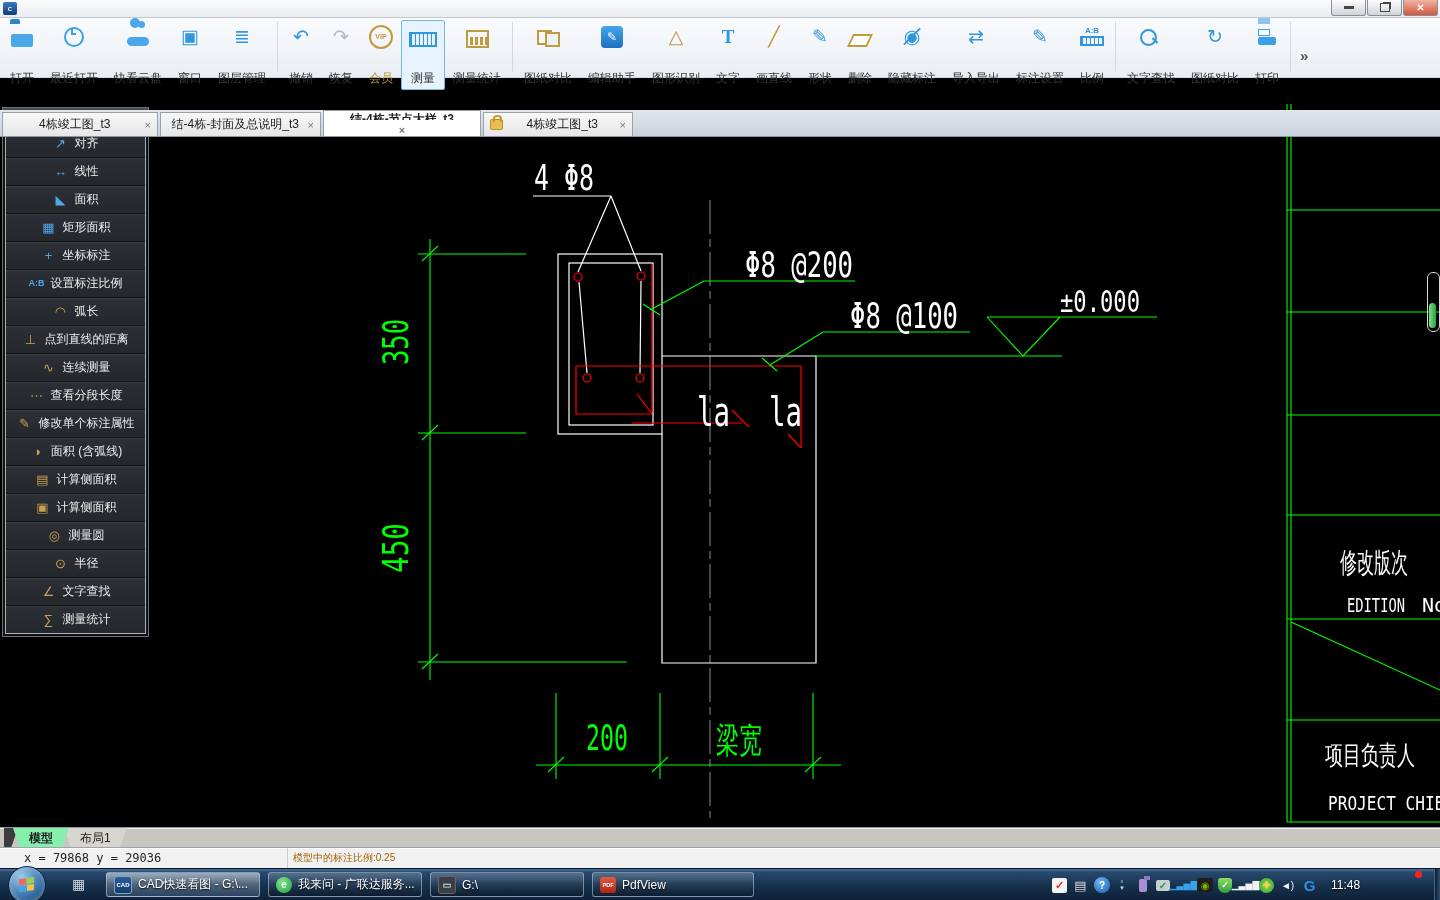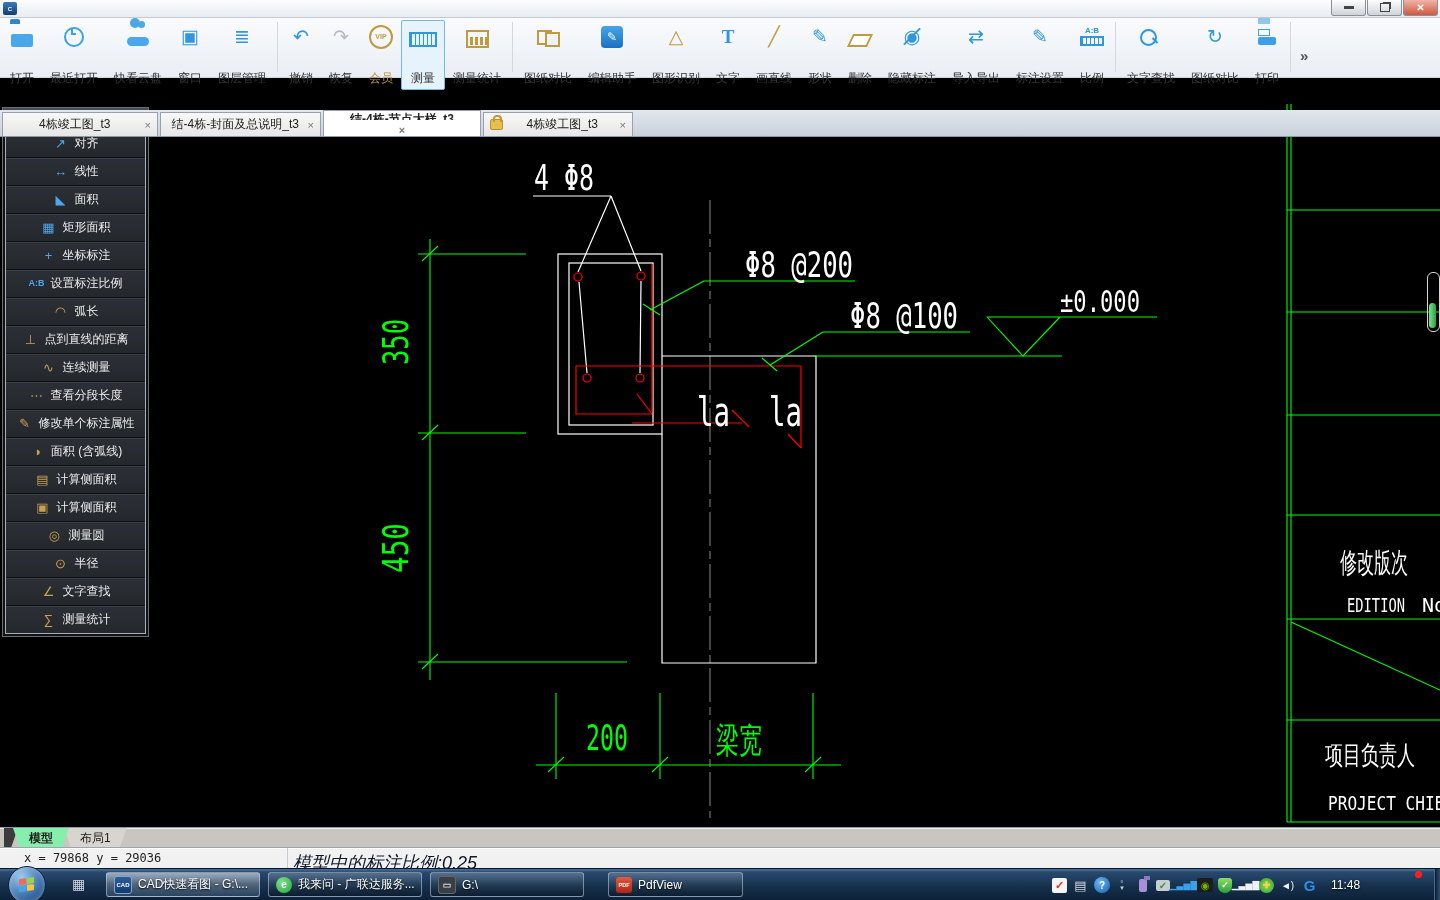--- a/index.html
+++ b/index.html
@@ -96,21 +96,21 @@
     border-top:1px solid #8f9aa8;box-shadow:inset 0 1px 0 #eee;display:flex;align-items:stretch;padding-left:4px;z-index:40;}
   .stab{height:100%;padding:0 16px;font-size:12px;display:flex;align-items:center;color:#222;
     clip-path:polygon(0 0,100% 0,calc(100% - 7px) 100%,7px 100%);background:#d8d5ce;margin-left:-5px;}
   .stab.active{background:#86efac;font-weight:bold;z-index:2;}
   .stab-edge{width:14px;height:100%;background:#3c3c3c;clip-path:polygon(0 0,100% 0,calc(100% - 7px) 100%,0 100%);}
   
   .statusbar{position:absolute;left:0;top:847px;width:1440px;height:21px;background:#f1f1f1;
     border-top:1px solid #9aa5b1;box-shadow:inset 0 1px 0 #fff;z-index:40;}
   .coords{position:absolute;left:24px;top:3px;font-family:"DejaVu Sans Mono",monospace;font-size:12px;color:#222;}
   .sep-v{position:absolute;left:287px;top:0;width:1px;height:21px;background:#c6ccd2;}
-  .scalenote{position:absolute;left:293px;top:3px;font-size:18px;color:#0f172a;font-style:italic;}
+  .scalenote{position:absolute;left:293px;top:3px;font-size:10px;color:#a16207;}
   
   .taskbar{position:absolute;left:0;top:868px;width:1440px;height:32px;z-index:60;
     background:linear-gradient(#4a729c 0%,#28496e 10%,#16304b 55%,#0d2038 100%);border-top:1px solid #091525;}
   .orb{position:absolute;left:8px;top:-3px;width:36px;height:36px;border-radius:50%;
     background:radial-gradient(circle at 35% 28%,#9ecdf2,#3b71ab 55%,#133f6e 85%);
     border:1px solid #0b2744;box-shadow:inset 0 0 6px rgba(255,255,255,.5);display:flex;align-items:center;justify-content:center;}
   .flag{width:16px;height:14px;display:grid;grid-template-columns:7px 7px;grid-template-rows:6px 6px;gap:1px;transform:skewY(-8deg);}
   .flag span{border-radius:1px;}
   .pinned{position:absolute;left:72px;top:7px;color:#cfd6df;font-size:14px;}
   .tbtn{position:absolute;top:3px;height:25px;border-radius:3px;border:1px solid rgba(190,210,230,.55);
@@ -492,21 +492,21 @@
       <span>CAD快速看图 - G:\...</span>
     </div>
     <div class="tbtn" style="left:268px;width:154px">
       <span class="bi bi-ask">e</span>
       <span>我来问 - 广联达服务...</span>
     </div>
     <div class="tbtn" style="left:430px;width:154px">
       <span class="bi bi-drive">▭</span>
       <span>G:\</span>
     </div>
-    <div class="tbtn" style="left:608px;width:135px">
+    <div class="tbtn" style="left:592px;width:162px">
       <span class="bi bi-pdf">PDF</span>
       <span>PdfView</span>
     </div>
 
     <div class="tray">
       <span class="ti tr-notes">✓</span>
       <span class="ti tr-kbd">▤</span>
       <span class="ti tr-help">?</span>
       <span class="ti tr-hidden">▫</span>
       <span class="ti">

